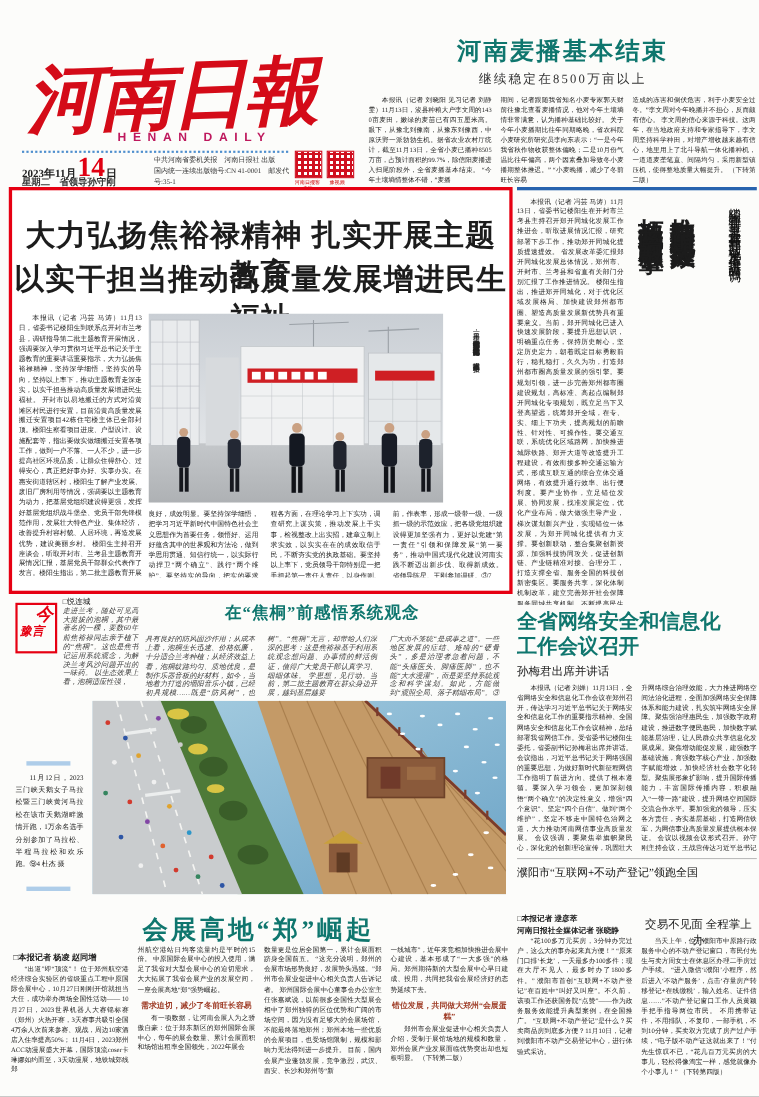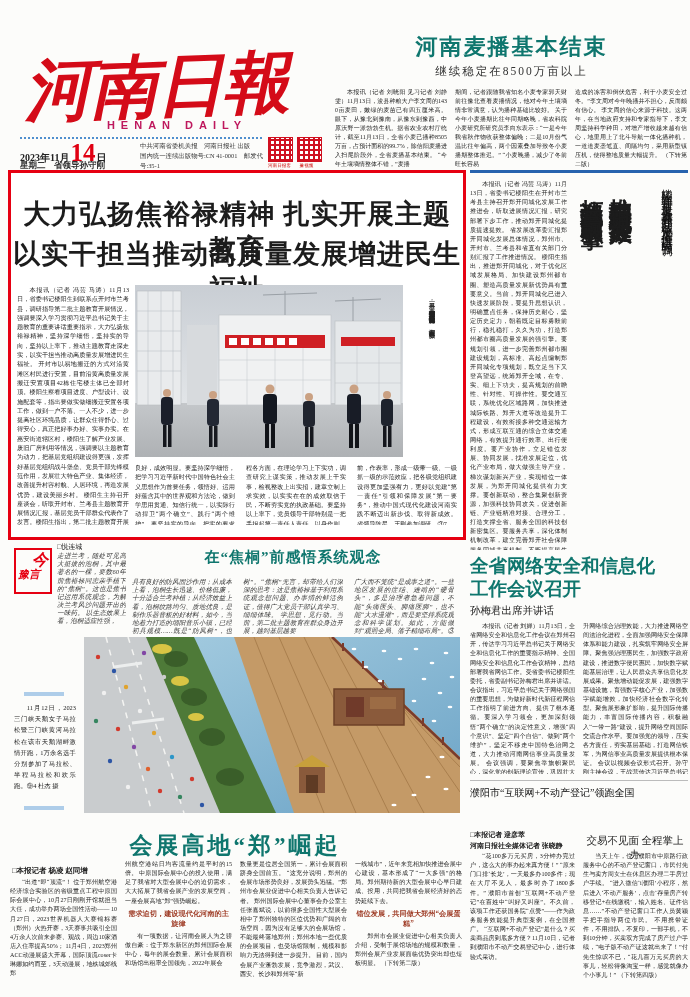--- a/index.html
+++ b/index.html
@@ -361,21 +361,21 @@
       </g>
     </svg>
   </div>
 
   <div class="abs h23 serifbold" style="left:10px;top:830px;width:450px;">会展高地“郑”崛起</div>
   <div class="abs" style="left:12px;top:866px;font-size:7.5px;font-weight:bold;color:#222;">□本报记者 杨凌 赵同增</div>
   <div class="abs flex" style="left:10px;top:860px;width:452px;gap:8px;">
     <div class="bodytxt jt ind" style="width:107px;height:136px;margin-top:18px;font-size:6.1px;">“出道”即“顶流”！ 位于郑州航空港经济综合实验区的省级重点工程中原国际会展中心，10月27日刚刚开馆就担当大任，成功举办两场全国性活动—— 10月27日，2023世界机器人大赛锦标赛（郑州）火热开赛，3天赛事共吸引全国4万余人次前来参赛、观战，周边10家酒店入住率提高50%； 11月4日，2023郑州ACC动漫展盛大开幕，国际顶流coser卡琳娜如约而至，3天动漫展，地铁城郊线郑</div>
     <div style="width:107px;height:136px;overflow:hidden;">
       <div class="bodytxt jt" style="font-size:6.1px;">州航空港站日均客流量约是平时的15倍。 中原国际会展中心的投入使用，满足了我省对大型会展中心的迫切需求，大大拓展了我省会展产业的发展空间，一座会展高地“郑”强势崛起。</div>
-      <div class="subred">需求迫切，建设现代化河南的主旋律</div>
+      <div class="subred">需求迫切，减少了冬前旺长容易</div>
       <div class="bodytxt jt ind" style="font-size:6.1px;">有一项数据，让河南会展人为之骄傲自豪：位于郑东新区的郑州国际会展中心，每年的展会数量、累计会展面积和场馆出租率全国领先，2022年展会</div>
     </div>
     <div class="bodytxt jt" style="width:107px;height:136px;font-size:6.1px;">数量更是位居全国第一，累计会展面积跻身全国前五。 “这充分说明，郑州的会展市场形势良好，发展势头迅猛。”郑州市会展业促进中心相关负责人告诉记者。 郑州国际会展中心董事会办公室主任张嘉斌说，以前很多全国性大型展会相中了郑州独特的区位优势和广阔的市场空间，因为没有足够大的会展场馆，不能最终落地郑州；郑州本地一些优质的会展项目，也受场馆限制，规模和影响力无法得到进一步提升。 目前，国内会展产业蓬勃发展，竞争激烈，武汉、西安、长沙和郑州等“新</div>
     <div style="width:107px;height:136px;overflow:hidden;">
       <div class="bodytxt jt" style="font-size:6.1px;">一线城市”，近年来竞相加快推进会展中心建设，基本形成了“一大多强”的格局。郑州期待新的大型会展中心早日建成、投用，共同把我省会展经济好的态势延续下去。</div>
       <div class="subred">错位发展，共同做大郑州“会展蛋糕”</div>
       <div class="bodytxt jt ind" style="font-size:6.1px;">郑州市会展业促进中心相关负责人介绍，受制于展馆场地的规模和数量，郑州会展产业发展面临优势突出却也短板明显。 （下转第二版）</div>
     </div>
   </div>
 

